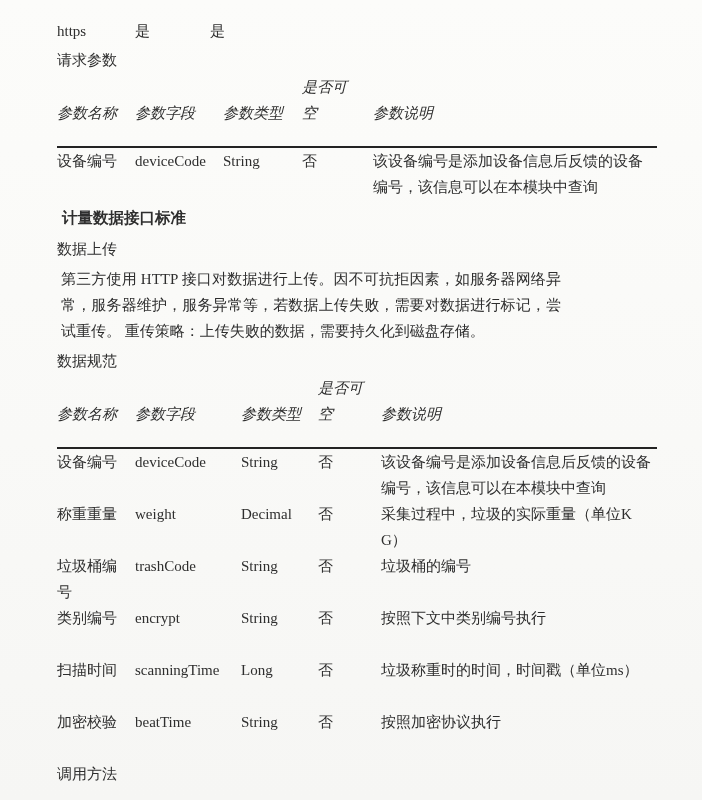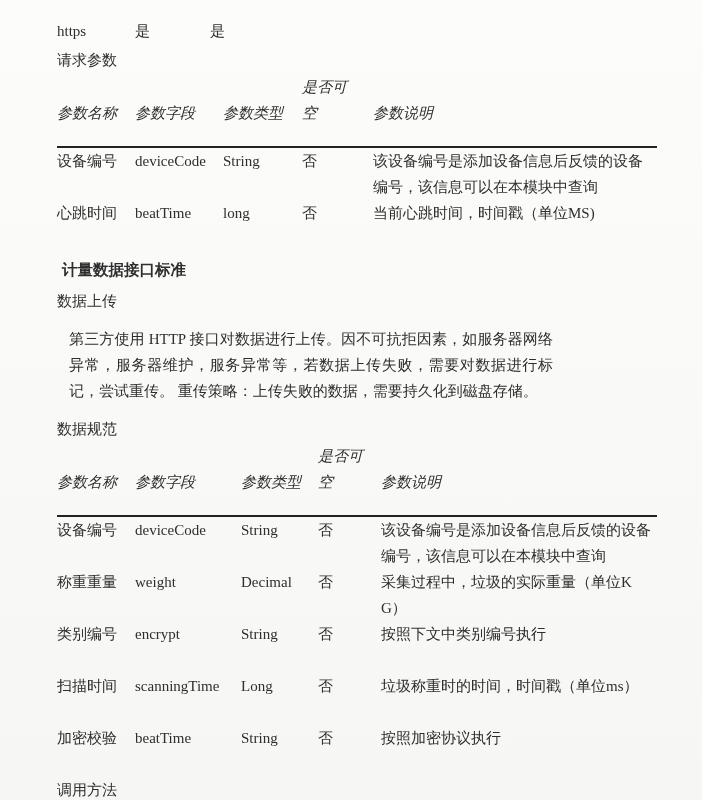--- a/index.html
+++ b/index.html
@@ -31,21 +31,21 @@
     font-weight: normal;
     font-size: 15px;
   }
   .bold-head {
     font-weight: bold;
     margin: 5px;
     font-size: 15.5px;
     font-family: "Liberation Sans", "DejaVu Sans", sans-serif;
   }
   p.body-text {
-    margin: 12px;
+    margin: 4px;
     text-align: justify;
   }
 
   table.param-table {
     border-collapse: collapse;
     table-layout: fixed;
     width: 600px;
     margin: 0;
   }
   table.param-table td, table.param-table th {
@@ -106,27 +106,20 @@
       </tr>
     </thead>
     <tbody>
       <tr>
         <td class="w-name">设备编号</td>
         <td class="w-field">deviceCode</td>
         <td class="w-type">String</td>
         <td class="w-null">否</td>
         <td class="w-desc">该设备编号是添加设备信息后反馈的设备 编号，该信息可以在本模块中查询</td>
       </tr>
-      <tr>
-        <td class="w-name">心跳时间</td>
-        <td class="w-field">beatTime</td>
-        <td class="w-type">long</td>
-        <td class="w-null">否</td>
-        <td class="w-desc">当前心跳时间，时间戳（单位MS)</td>
-      </tr>
     </tbody>
   </table>
 
   <h2 class="bold-head">计量数据接口标准</h2>
 
   <h3 class="subhead">数据上传</h3>
 
   <p class="body-text cjk-wrap">第三方使用 HTTP 接口对数据进行上传。因不可抗拒因素，如服务器网络异常，服务器维护，服务异常等，若数据上传失败，需要对数据进行标记，尝试重传。 重传策略：上传失败的数据，需要持久化到磁盘存储。</p>
 
   <h3 class="subhead">数据规范</h3>
@@ -150,20 +143,27 @@
         <td class="w-desc">该设备编号是添加设备信息后反馈的设备 编号，该信息可以在本模块中查询</td>
       </tr>
       <tr>
         <td class="w-name">称重重量</td>
         <td class="w-field">weight</td>
         <td class="w-type">Decimal</td>
         <td class="w-null">否</td>
         <td class="w-desc">采集过程中，垃圾的实际重量（单位KG）</td>
       </tr>
       <tr>
+        <td class="w-name">垃圾桶编号</td>
+        <td class="w-field">trashCode</td>
+        <td class="w-type">String</td>
+        <td class="w-null">否</td>
+        <td class="w-desc">垃圾桶的编号</td>
+      </tr>
+      <tr>
         <td class="w-name">类别编号</td>
         <td class="w-field">encrypt</td>
         <td class="w-type">String</td>
         <td class="w-null">否</td>
         <td class="w-desc">按照下文中类别编号执行</td>
       </tr>
       <tr>
         <td class="w-name">扫描时间</td>
         <td class="w-field">scanningTime</td>
         <td class="w-type">Long</td>

